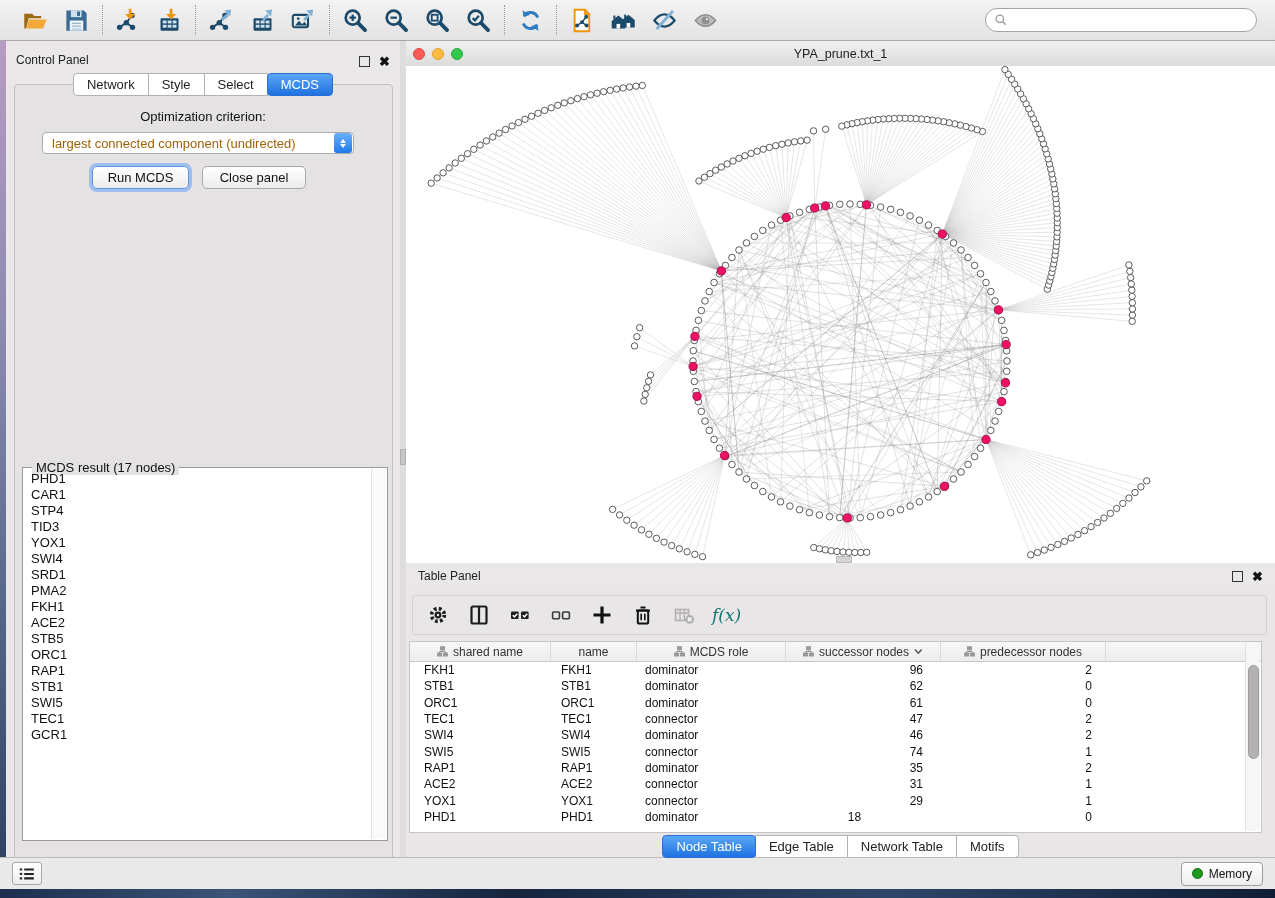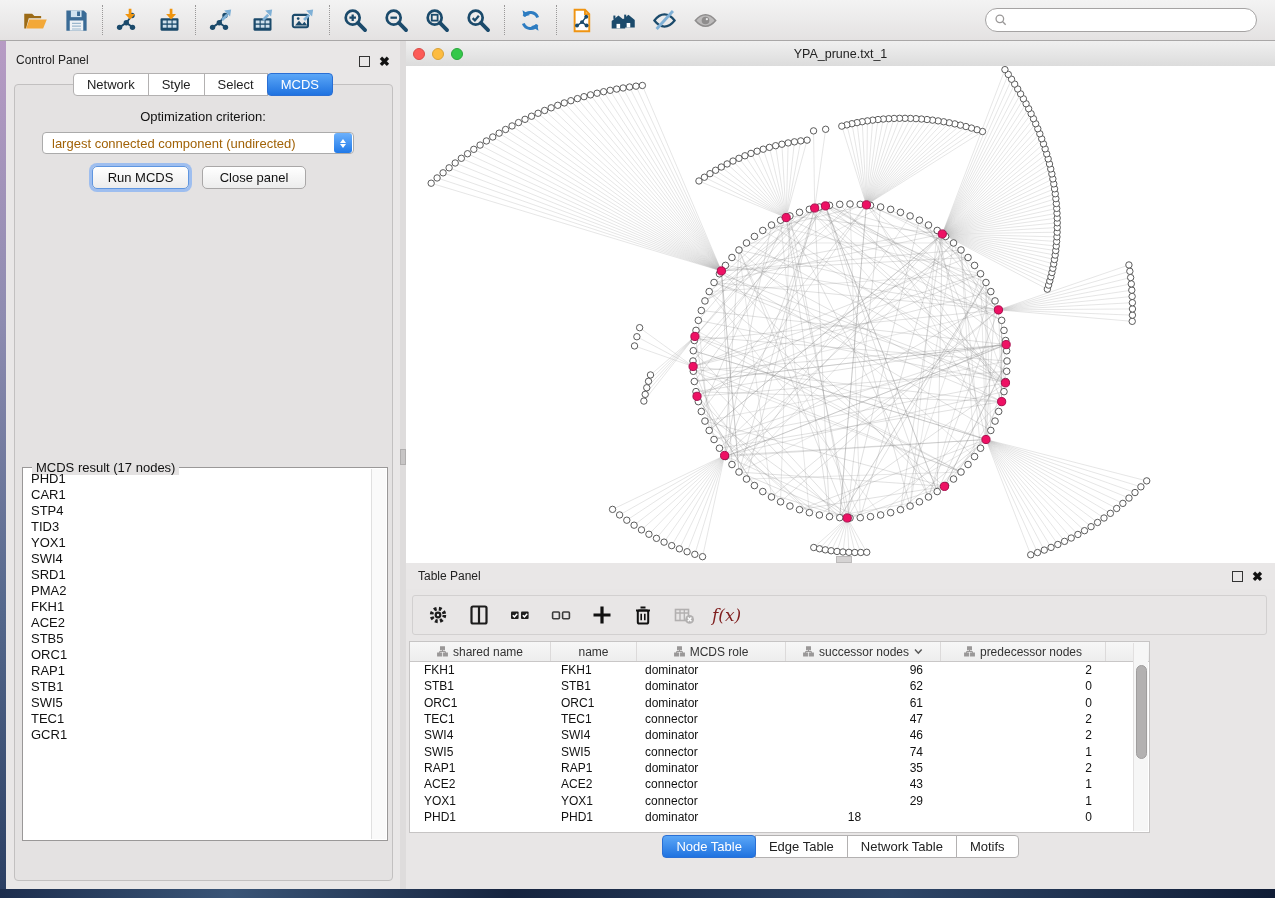--- a/index.html
+++ b/index.html
@@ -81,23 +81,23 @@
   #net-canvas{position:absolute;left:406px;top:66px;width:869px;height:497px;background:#fff;}
   #h-handle{position:absolute;left:836px;top:556px;width:16px;height:7px;background:#d5d3d3;border:1px solid #bdbbbb;box-sizing:border-box;}
 
   
   #tp-header{position:absolute;left:406px;top:563px;width:869px;height:26px;background:#e9e7e7;
     display:flex;align-items:center;padding:0 12px;box-sizing:border-box;font-size:12px;color:#222;}
   #tp-toolbar{position:absolute;left:412px;top:595px;width:855px;height:40px;background:#e8e6e6;
     border:1px solid #d2d0d0;border-radius:3px;display:flex;align-items:center;gap:15px;
     padding:0 12px;box-sizing:border-box;}
   .tpi{width:26px;height:26px;display:inline-flex;align-items:center;justify-content:center;}
-  #fx-label{font-size:17px;font-style:italic;font-family:"DejaVu Serif",serif;color:#7f1d1d;}
-
-  #table-container{position:absolute;left:409px;top:641px;width:741px;height:192px;background:#fff;
+  #fx-label{font-size:17px;font-style:italic;font-family:"DejaVu Serif",serif;color:#0f766e;}
+
+  #table-container{position:absolute;left:409px;top:641px;width:853px;height:192px;background:#fff;
     border:1px solid #c6c4c4;box-sizing:border-box;font-size:12px;color:#111;}
   #thead{display:flex;height:19px;background:linear-gradient(#f7f7f7,#ededed);
     border-bottom:1px solid #c9c7c7;}
   .th{display:flex;align-items:center;justify-content:center;gap:5px;border-right:1px solid #dcdada;
     box-sizing:border-box;color:#333;}
   .trow{display:flex;height:16.3px;align-items:center;}
   .td{box-sizing:border-box;white-space:nowrap;overflow:hidden;}
   #tscroll{position:absolute;top:1px;bottom:1px;right:1px;width:14px;background:#f6f6f6;
     border-left:1px solid #e2e0e0;}
   #tthumb{position:absolute;left:2px;top:22px;width:9px;height:92px;background:#b3b1b1;
@@ -1205,21 +1205,21 @@
           <div class="td" style="width: 141px; text-align: left; padding-left: 14px;">RAP1</div>
           <div class="td" style="width: 86px; text-align: left; padding-left: 10px;">RAP1</div>
           <div class="td" style="width: 149px; text-align: left; padding-left: 8px;">dominator</div>
           <div class="td" style="width: 155px; text-align: right; padding-right: 18px;">35</div>
           <div class="td" style="width: 165px; text-align: right; padding-right: 14px;">2</div>
         </div>
         <div class="trow">
           <div class="td" style="width: 141px; text-align: left; padding-left: 14px;">ACE2</div>
           <div class="td" style="width: 86px; text-align: left; padding-left: 10px;">ACE2</div>
           <div class="td" style="width: 149px; text-align: left; padding-left: 8px;">connector</div>
-          <div class="td" style="width: 155px; text-align: right; padding-right: 18px;">43</div>
+          <div class="td" style="width: 155px; text-align: right; padding-right: 18px;">31</div>
           <div class="td" style="width: 165px; text-align: right; padding-right: 14px;">1</div>
         </div>
         <div class="trow">
           <div class="td" style="width: 141px; text-align: left; padding-left: 14px;">YOX1</div>
           <div class="td" style="width: 86px; text-align: left; padding-left: 10px;">YOX1</div>
           <div class="td" style="width: 149px; text-align: left; padding-left: 8px;">connector</div>
           <div class="td" style="width: 155px; text-align: right; padding-right: 18px;">29</div>
           <div class="td" style="width: 165px; text-align: right; padding-right: 14px;">1</div>
         </div>
         <div class="trow">
@@ -1235,14 +1235,32 @@
       </div>
   </div>
 
   <div id="bottom-tabs">
       <span class="seg-tab active">Node Table</span>
       <span class="seg-tab">Edge Table</span>
       <span class="seg-tab">Network Table</span>
       <span class="seg-tab">Motifs</span>
     </div>
 
+  <div id="status-bar">
+    <div id="list-btn">
+      <svg width="18" height="16" viewBox="0 0 22 20">
+        <g fill="#222">
+            <rect x="2" y="3" width="3" height="2.6"></rect>
+            <rect x="2" y="8.6" width="3" height="2.6"></rect>
+            <rect x="2" y="14.2" width="3" height="2.6"></rect>
+          </g>
+        <g stroke="#222" stroke-width="2.6">
+            <path d="M7.5 4.3h12M7.5 9.9h12M7.5 15.5h12"></path>
+          </g>
+      </svg>
+    </div>
+    <div id="memory-btn">
+      <span id="memory-dot"></span>
+      <span>Memory</span>
+    </div>
+  </div>
 
 </div>
 
 </body></html>

